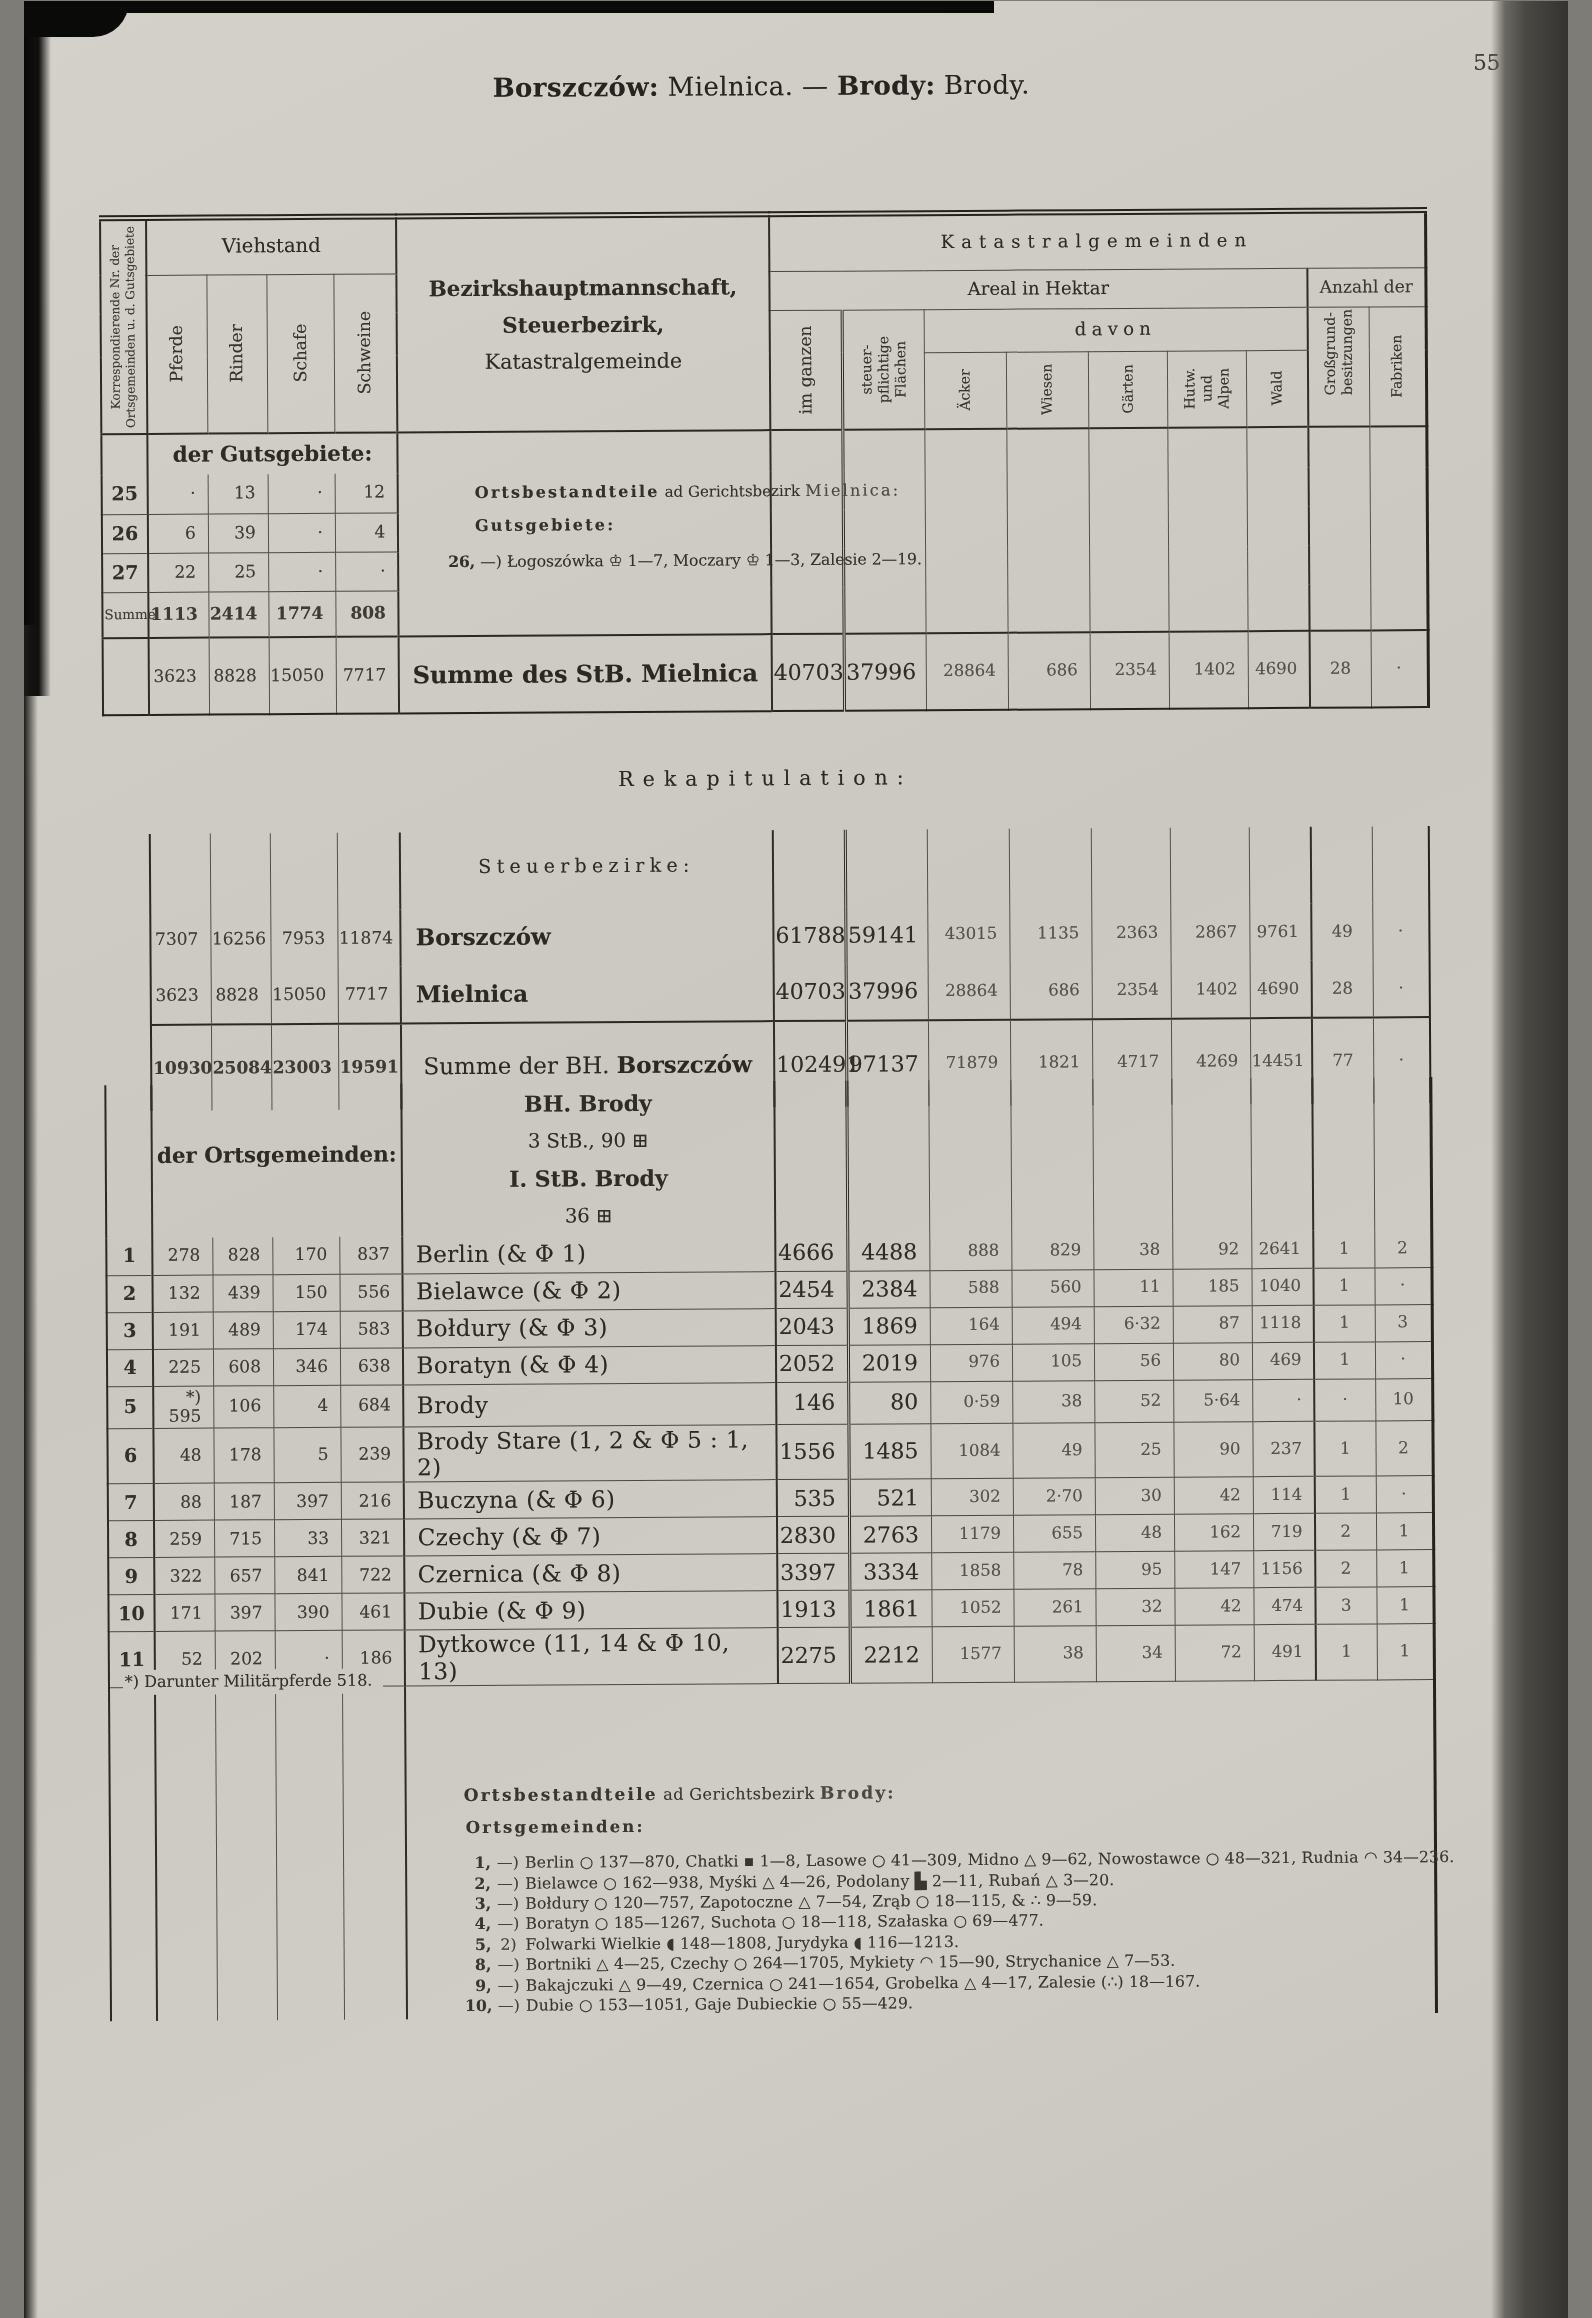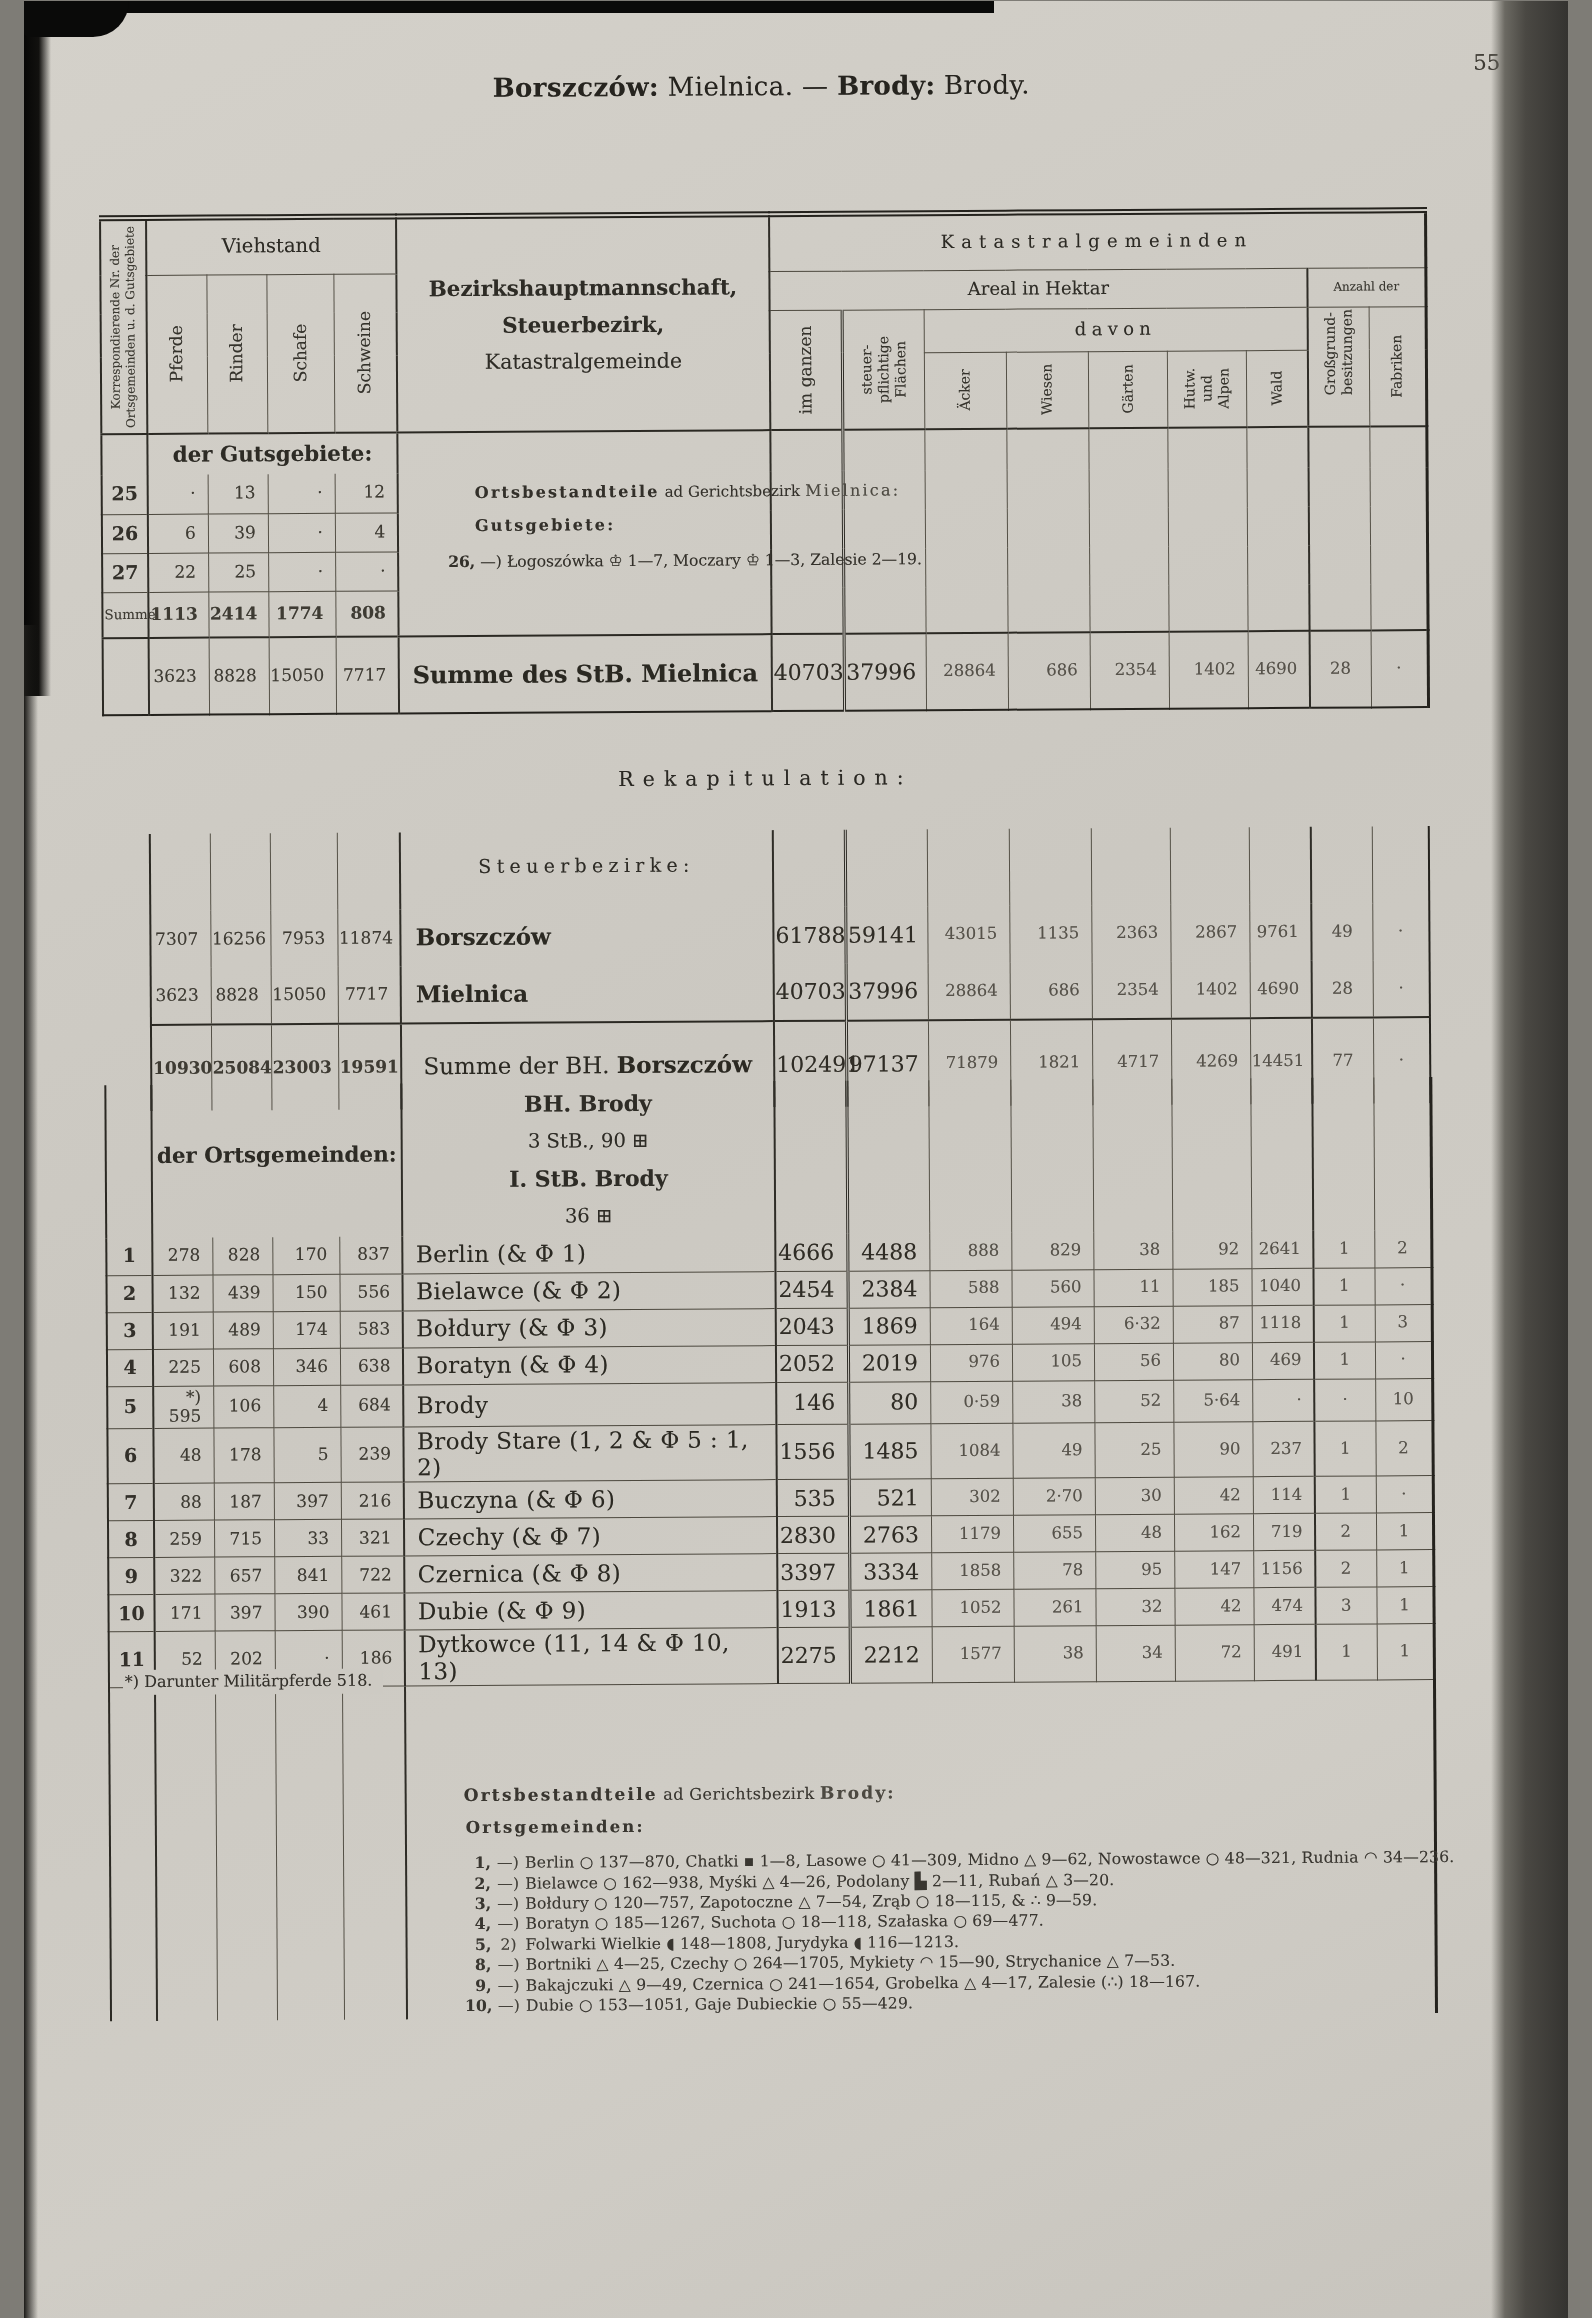--- a/index.html
+++ b/index.html
@@ -58,21 +58,21 @@
          white-space:nowrap;color:#34322b;}
   .vwrapt{white-space:normal;text-align:center;}
   .vlab{font-size:17px;}
   .vlab-s{font-size:14px;line-height:1.22;}
   .nrhead{font-size:12px;line-height:1.28;width:205px;color:#3a3830;}
 
   
   .h-vieh{font-size:19.6px;color:#2c2a24;}
   .h-kat{font-size:18px;letter-spacing:7.1px;color:#2c2a24;}
   .h-areal{font-size:18px;}
-  .h-anz{font-size:12px;color:#3a3831;}
+  .h-anz{font-size:17px;color:#3a3831;}
   .h-davon{font-size:18px;letter-spacing:5.3px;}
   .hn-b{font-weight:bold;font-size:21.4px;line-height:37px;}
   .hn-r{font-size:20.5px;line-height:36px;}
 
   
   .n-nr{font-size:19px;font-weight:bold;color:#33302a;text-align:center;}
   .n-sum{font-size:13.4px;color:#3e3b33;text-align:center;}
   .n-md{font-size:17px;color:#3e3b33;}
   .n-lg{font-size:22px;color:#2f2c25;}
   .n-sm{font-size:16.5px;color:#56524a;}

